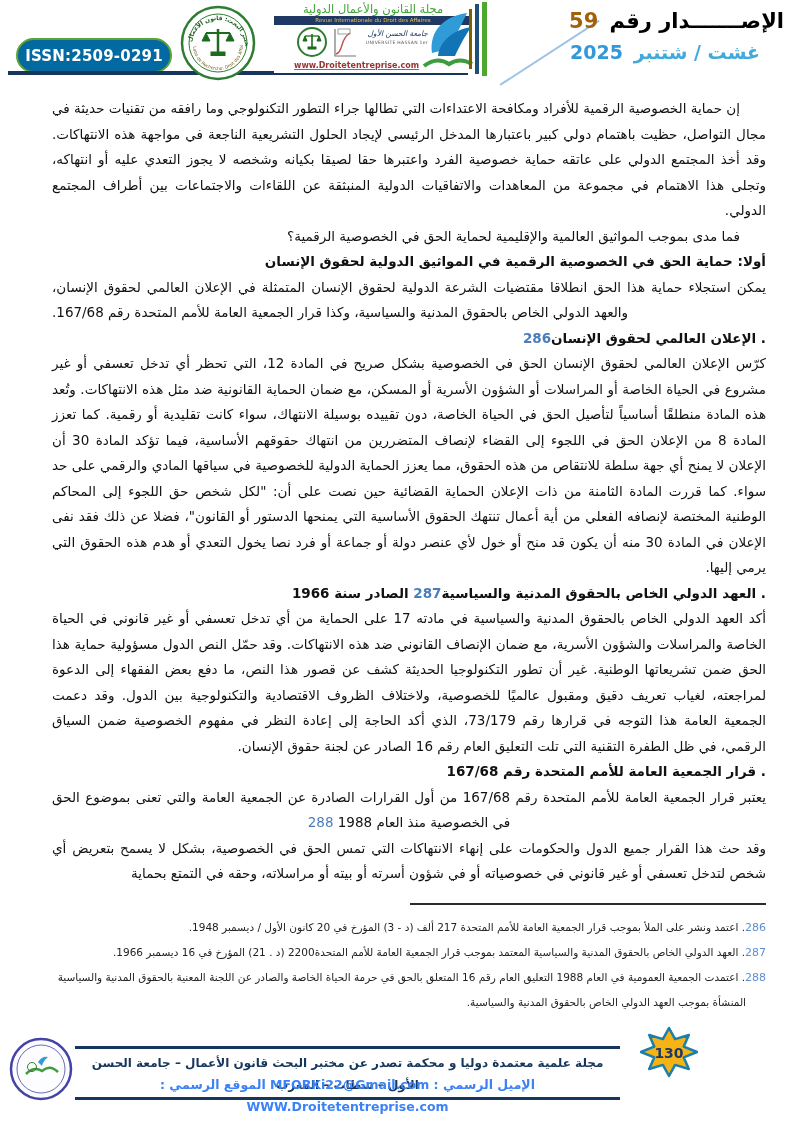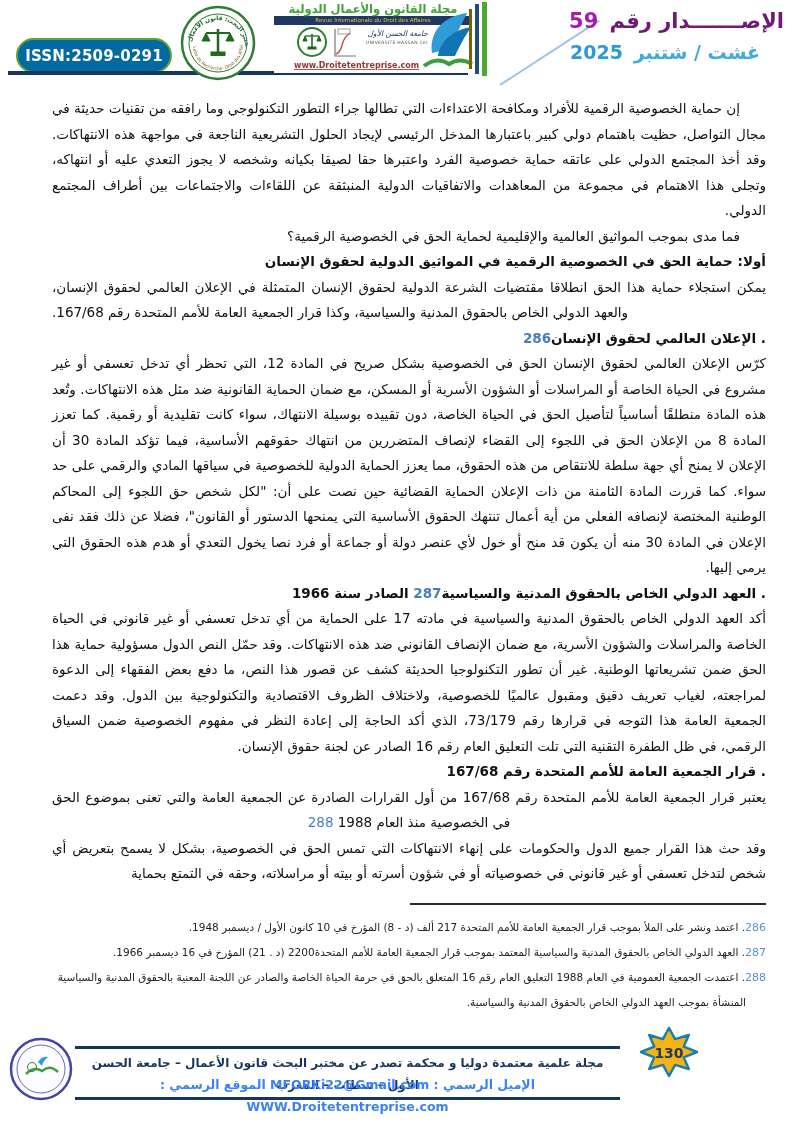--- a/index.html
+++ b/index.html
@@ -7,43 +7,43 @@
         font-family:"DejaVu Sans",sans-serif;}
 
   
   .issn-pill{position:absolute;left:16px;top:38px;width:152px;height:31px;background:#0369a1;
              border:2px solid #5ea234;border-radius:18px;display:flex;align-items:center;justify-content:center;}
   .issn-pill span{color:#fff;font-weight:bold;font-size:15px;letter-spacing:.2px;}
   .header-rule{position:absolute;left:8px;top:71px;width:460px;height:4px;background:#17365D;}
 
   .lab-logo{position:absolute;left:180px;top:5px;}
   .journal-logo{position:absolute;left:274px;top:3px;width:198px;height:70px;background:#fff;}
-  .jl-title{display:block;direction:rtl;text-align:center;color:#3FA535;font-weight:bold;font-size:11.5px;line-height:13px;}
+  .jl-title{display:block;direction:rtl;text-align:center;color:#3FA535;font-weight:normal;font-size:11.5px;line-height:13px;}
   .jl-band{display:block;height:9px;background:#1F3864;color:#E8C34A;font-size:5.5px;line-height:9px;text-align:center;overflow:hidden;}
   .jl-mid{position:relative;height:36px;}
   .jl-mini{position:absolute;left:22px;top:1px;}
   .jl-chart{position:absolute;left:58px;top:2px;}
   .jl-univ{position:absolute;left:88px;top:4px;width:66px;direction:rtl;text-align:right;color:#1F3864;
            font-style:italic;font-size:7.5px;line-height:9px;}
   .jl-univ small{display:block;font-size:4.5px;color:#555;font-style:normal;letter-spacing:.3px;}
   .jl-wing{position:absolute;right:-2px;top:-14px;}
   .jl-site{display:block;color:#943634;font-weight:bold;font-size:8px;text-align:left;padding-left:20px;
            text-decoration:underline;text-decoration-color:#c0504d;}
 
   .vbar{position:absolute;}
   .vbar.b1{left:469px;top:9px;width:3px;height:60px;background:#7F6000;}
   .vbar.b2{left:475px;top:4px;width:4px;height:70px;background:#1F4E79;}
   .vbar.b3{left:482px;top:2px;width:5px;height:74px;background:#4EA72E;}
   .diag{position:absolute;left:500px;top:84px;width:118px;height:1.5px;background:#9DC3E6;
         transform:rotate(-33deg);transform-origin:left center;}
 
   .issue{position:absolute;left:498px;top:6px;width:290px;direction:rtl;}
   .issue-l1{text-align:right;padding-right:4px;font-weight:bold;font-size:21px;line-height:30px;white-space:nowrap;}
-  .issue-label{color:#701a75;}
-  .issue-number{color:#a21caf;padding-right:4px;}
+  .issue-label{color:#000000;}
+  .issue-number{color:#a16207;padding-right:4px;}
   .issue-l2{text-align:right;padding-right:28px;font-weight:bold;font-size:19px;line-height:32px;white-space:nowrap;}
   .issue-months{color:#41AADC;}
   .issue-year{color:#3299D9;padding-right:4px;}
 
   
   .flow{position:absolute;left:52px;right:28px;top:96px;}
   .content{direction:rtl;color:#111;font-size:13.5px;line-height:25.5px;}
   .blk{text-align:justify;text-align-last:right;}
   .blk.indent{text-indent:26px;}
   .blk-h{font-weight:bold;}
@@ -152,21 +152,21 @@
         <div class="blk blk-h"><span>. الإعلان العالمي لحقوق الإنسان</span><span class="fn-ref">286</span></div>
         <div class="blk blk-p"><span>كرّس الإعلان العالمي لحقوق الإنسان الحق في الخصوصية بشكل صريح في المادة 12، التي تحظر أي تدخل تعسفي أو غير مشروع في الحياة الخاصة أو المراسلات أو الشؤون الأسرية أو المسكن، مع ضمان الحماية القانونية ضد مثل هذه الانتهاكات. وتُعد هذه المادة منطلقًا أساسياً لتأصيل الحق في الحياة الخاصة، دون تقييده بوسيلة الانتهاك، سواء كانت تقليدية أو رقمية. كما تعزز المادة 8 من الإعلان الحق في اللجوء إلى القضاء لإنصاف المتضررين من انتهاك حقوقهم الأساسية، فيما تؤكد المادة 30 أن الإعلان لا يمنح أي جهة سلطة للانتقاص من هذه الحقوق، مما يعزز الحماية الدولية للخصوصية في سياقها المادي والرقمي على حد سواء. كما قررت المادة الثامنة من ذات الإعلان الحماية القضائية حين نصت على أن: "لكل شخص حق اللجوء إلى المحاكم الوطنية المختصة لإنصافه الفعلي من أية أعمال تنتهك الحقوق الأساسية التي يمنحها الدستور أو القانون"، فضلا عن ذلك فقد نفى الإعلان في المادة 30 منه أن يكون قد منح أو خول لأي عنصر دولة أو جماعة أو فرد نصا يخول التعدي أو هدم هذه الحقوق التي يرمي إليها.</span></div>
         <div class="blk blk-h"><span>. العهد الدولي الخاص بالحقوق المدنية والسياسية</span><span class="fn-ref">287</span><span> الصادر سنة 1966</span></div>
         <div class="blk blk-p"><span>أكد العهد الدولي الخاص بالحقوق المدنية والسياسية في مادته 17 على الحماية من أي تدخل تعسفي أو غير قانوني في الحياة الخاصة والمراسلات والشؤون الأسرية، مع ضمان الإنصاف القانوني ضد هذه الانتهاكات. وقد حمّل النص الدول مسؤولية حماية هذا الحق ضمن تشريعاتها الوطنية. غير أن تطور التكنولوجيا الحديثة كشف عن قصور هذا النص، ما دفع بعض الفقهاء إلى الدعوة لمراجعته، لغياب تعريف دقيق ومقبول عالميًا للخصوصية، ولاختلاف الظروف الاقتصادية والتكنولوجية بين الدول. وقد دعمت الجمعية العامة هذا التوجه في قرارها رقم 73/179، الذي أكد الحاجة إلى إعادة النظر في مفهوم الخصوصية ضمن السياق الرقمي، في ظل الطفرة التقنية التي تلت التعليق العام رقم 16 الصادر عن لجنة حقوق الإنسان.</span></div>
         <div class="blk blk-h"><span>. قرار الجمعية العامة للأمم المتحدة رقم 167/68</span></div>
         <div class="blk blk-p last-center"><span>يعتبر قرار الجمعية العامة للأمم المتحدة رقم 167/68 من أول القرارات الصادرة عن الجمعية العامة والتي تعنى بموضوع الحق في الخصوصية منذ العام 1988 </span><span class="fn-ref">288</span></div>
         <div class="blk blk-p"><span>وقد حث هذا القرار جميع الدول والحكومات على إنهاء الانتهاكات التي تمس الحق في الخصوصية، بشكل لا يسمح بتعريض أي شخص لتدخل تعسفي أو غير قانوني في خصوصياته أو في شؤون أسرته أو بيته أو مراسلاته، وحقه في التمتع بحماية</span></div>
       </div>
     <div class="fn-sep"></div>
     <div class="footnotes">
-        <div class="fn-item"><span class="fn-num">286</span><span>. اعتمد ونشر على الملأ بموجب قرار الجمعية العامة للأمم المتحدة 217 ألف (د - 8) المؤرخ في 10 كانون الأول / ديسمبر 1948.</span></div>
+        <div class="fn-item"><span class="fn-num">286</span><span>. اعتمد ونشر على الملأ بموجب قرار الجمعية العامة للأمم المتحدة 217 ألف (د - 3) المؤرخ في 20 كانون الأول / ديسمبر 1948.</span></div>
         <div class="fn-item"><span class="fn-num">287</span><span>. العهد الدولي الخاص بالحقوق المدنية والسياسية المعتمد بموجب قرار الجمعية العامة للأمم المتحدة2200  (د . 21) المؤرخ في 16 ديسمبر 1966.</span></div>
         <div class="fn-item"><span class="fn-num">288</span><span>. اعتمدت الجمعية العمومية في العام 1988 التعليق العام رقم 16 المتعلق بالحق في حرمة الحياة الخاصة والصادر عن اللجنة المعنية بالحقوق المدنية والسياسية المنشأة بموجب العهد الدولي الخاص بالحقوق المدنية والسياسية.</span></div>
       </div>
   </div>
 
   <div class="footer-rule fr-top"></div>
   <div class="footer-l1">مجلة علمية معتمدة  دوليا و محكمة تصدر عن مختبر البحث قانون الأعمال – جامعة الحسن الأول – سطات – المغرب</div>
   <div class="footer-l2">
     <span>الإميل الرسمي :</span>
     <span class="ltr">MFORKi22@Gmail.com</span>

